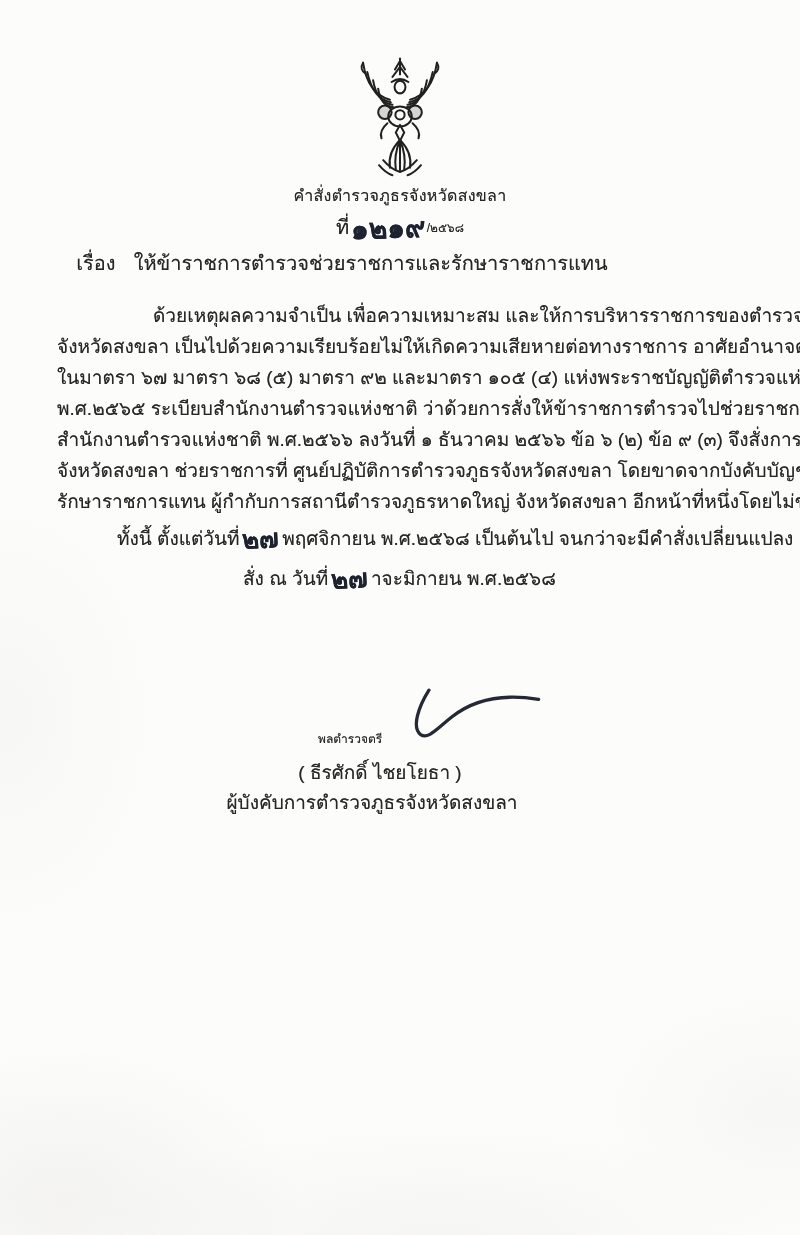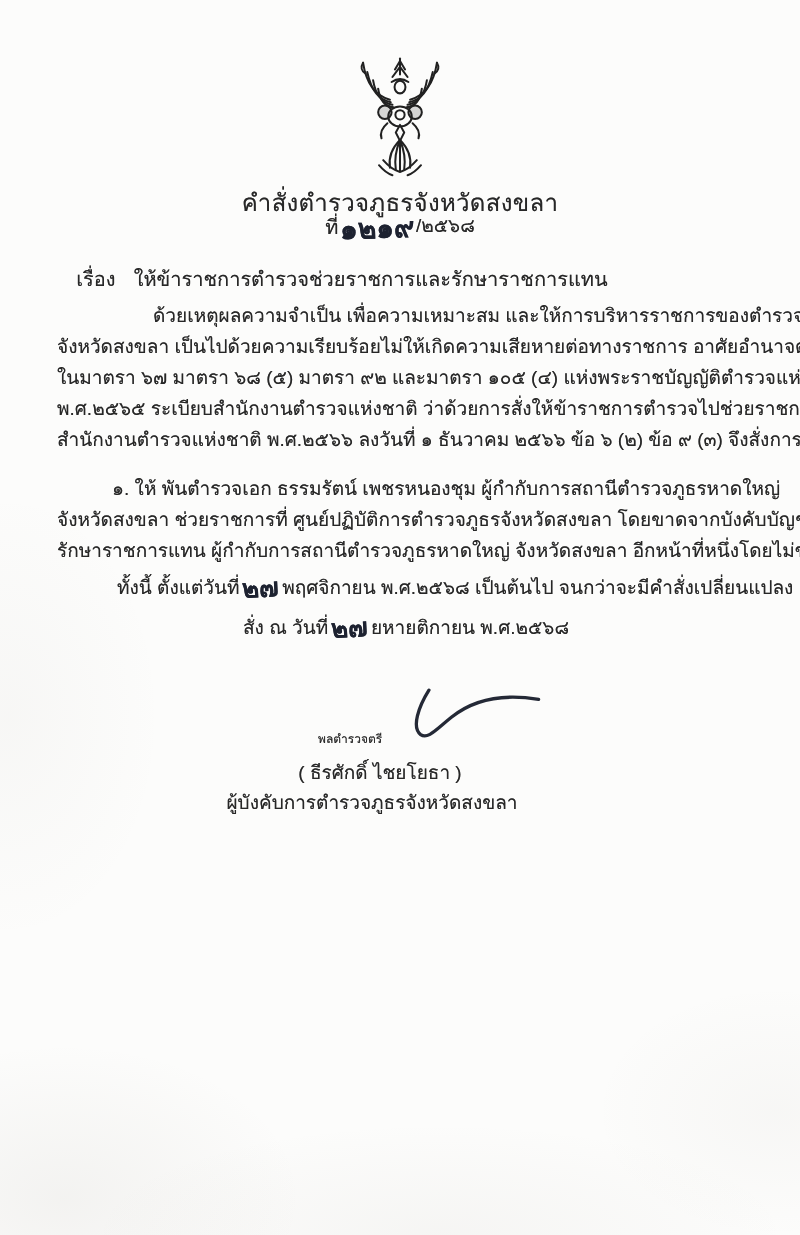--- a/index.html
+++ b/index.html
@@ -28,33 +28,33 @@
     font-weight:bold;
     display:inline-block;
     text-shadow:0 0 0.4px rgba(20,25,45,0.8);
   }
   .emblem{
     position:absolute;left:0;top:56px;width:800px;
     display:flex;justify-content:center;
   }
   .org-title{
     position:absolute;left:0;top:183px;width:800px;
-    text-align:center;font-size:24px;letter-spacing:0.3px;
+    text-align:center;font-size:16px;letter-spacing:0.3px;
   }
   .order-no{
     position:absolute;left:0;top:206px;width:800px;height:42px;
     text-align:center;font-size:20px;
   }
   .order-no .hand{
     font-size:28px;transform:rotate(-2deg);margin:0 1px 0 2px;vertical-align:-4px;
   }
-  .order-no .suffix{font-size:19px;vertical-align:2px;}
+  .order-no .suffix{font-size:12px;vertical-align:2px;}
   .subject{
     position:absolute;left:0;top:247px;width:684px;
-    text-align:center;font-size:20px;margin-top:16px;
+    text-align:center;font-size:20px;
   }
   .subject .lbl{margin-right:18px;}
   .bodyblock{
     position:absolute;left:57px;top:300px;width:700px;
     font-size:19px;line-height:31px;
   }
   .line{white-space:nowrap;}
   .ind-lg{padding-left:96px;}
   .ind-sm{padding-left:55px;}
   .gap-top{margin-top:18px;}
@@ -139,30 +139,29 @@
   <div class="subject printed">
     <span class="lbl">เรื่อง</span><span>ให้ข้าราชการตำรวจช่วยราชการและรักษาราชการแทน</span>
   </div>
 
   <div class="bodyblock printed">
     <div class="line ind-lg">ด้วยเหตุผลความจำเป็น เพื่อความเหมาะสม และให้การบริหารราชการของตำรวจภูธร</div>
     <div class="line">จังหวัดสงขลา เป็นไปด้วยความเรียบร้อยไม่ให้เกิดความเสียหายต่อทางราชการ  อาศัยอำนาจตามความ</div>
     <div class="line">ในมาตรา ๖๗ มาตรา ๖๘ (๕) มาตรา ๙๒ และมาตรา ๑๐๕ (๔) แห่งพระราชบัญญัติตำรวจแห่งชาติ</div>
     <div class="line">พ.ศ.๒๕๖๕  ระเบียบสำนักงานตำรวจแห่งชาติ ว่าด้วยการสั่งให้ข้าราชการตำรวจไปช่วยราชการภายใน</div>
     <div class="line">สำนักงานตำรวจแห่งชาติ พ.ศ.๒๕๖๖ ลงวันที่ ๑ ธันวาคม ๒๕๖๖ ข้อ ๖ (๒) ข้อ ๙ (๓)  จึงสั่งการดังนี้</div>
-    <div class="line ind-sm gap-top">๑. ให้ พันตำรวจเอก ธรรมรัตน์  เพชรหนองชุม ผู้กำกับการสถานีตำรวจภูธรหาดใหญ่</div>
     <div class="line">จังหวัดสงขลา ช่วยราชการที่ ศูนย์ปฏิบัติการตำรวจภูธรจังหวัดสงขลา โดยขาดจากบังคับบัญชาทางตำแหน่งเดิม</div>
     <div class="line">รักษาราชการแทน ผู้กำกับการสถานีตำรวจภูธรหาดใหญ่ จังหวัดสงขลา อีกหน้าที่หนึ่งโดยไม่ขาดจากหน้าที่เดิม</div>
 
     <div class="effective-line">
       <span class="printed">ทั้งนี้  ตั้งแต่วันที่</span><span class="hand">๒๗</span><span class="printed">พฤศจิกายน  พ.ศ.๒๕๖๘ เป็นต้นไป จนกว่าจะมีคำสั่งเปลี่ยนแปลง</span>
     </div>
 
     <div class="issued-line">
-      <span class="printed">สั่ง   ณ   วันที่</span><span class="hand">๒๗</span><span class="printed">ยหายติกายน  พ.ศ.๒๕๖๘</span>
+      <span class="printed">สั่ง   ณ   วันที่</span><span class="hand">๒๗</span><span class="printed">าจะมิกายน  พ.ศ.๒๕๖๘</span>
     </div>
   </div>
 
   <div class="sig-rank printed">พลตำรวจตรี</div>
 
   <div class="sig-mark">
     <svg width="140" height="60" viewBox="0 0 135 58">
       <path d="M22 4 C12 20 5 40 14 47 C21 52 29 42 44 30 C64 14 92 7 128 13" stroke="#242936" stroke-width="3.2" fill="none" stroke-linecap="round"></path>
     </svg>
   </div>

